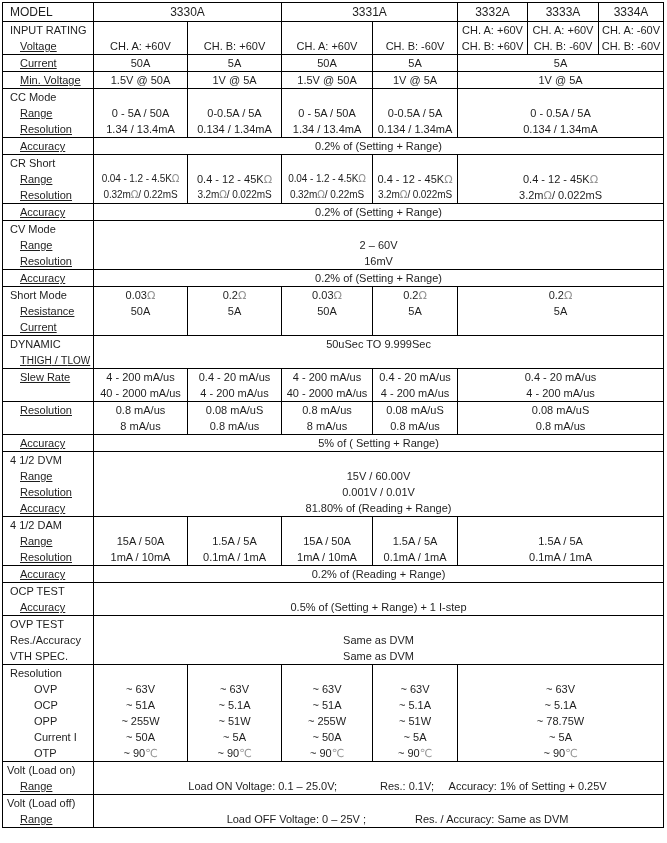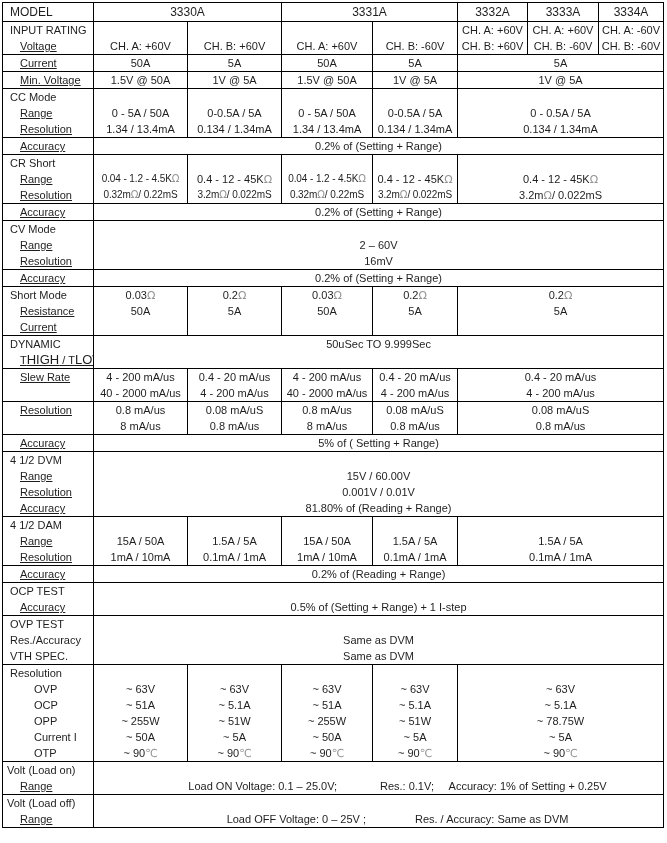--- a/index.html
+++ b/index.html
@@ -10,21 +10,21 @@
   .ln{height:16px;line-height:16px;white-space:nowrap;overflow:hidden;}
   .hdr .ln{height:18px;line-height:18px;font-size:12px;}
   td.c .ln{text-align:center;}
   td.lbl .ln{text-align:left;}
   .i0{padding-left:7px;}
   .i1{padding-left:17px;text-decoration:underline;}
   .i2{padding-left:31px;}
   .iv{padding-left:4px;}
   .fit{font-size:10px;letter-spacing:-0.1px;}
   .vl{text-align:right;padding-left:38px;white-space:pre;}
-  .sc{font-size:13px;}
+  .sc{font-size:10px;}
   .pre{white-space:pre;}
   .g{color:#949494;font-family:"DejaVu Sans",sans-serif;}
 </style>
 </head>
 <body>
 
 <div class="page">
 <table class="spec">
 <colgroup>
   <col style="width:91px">

